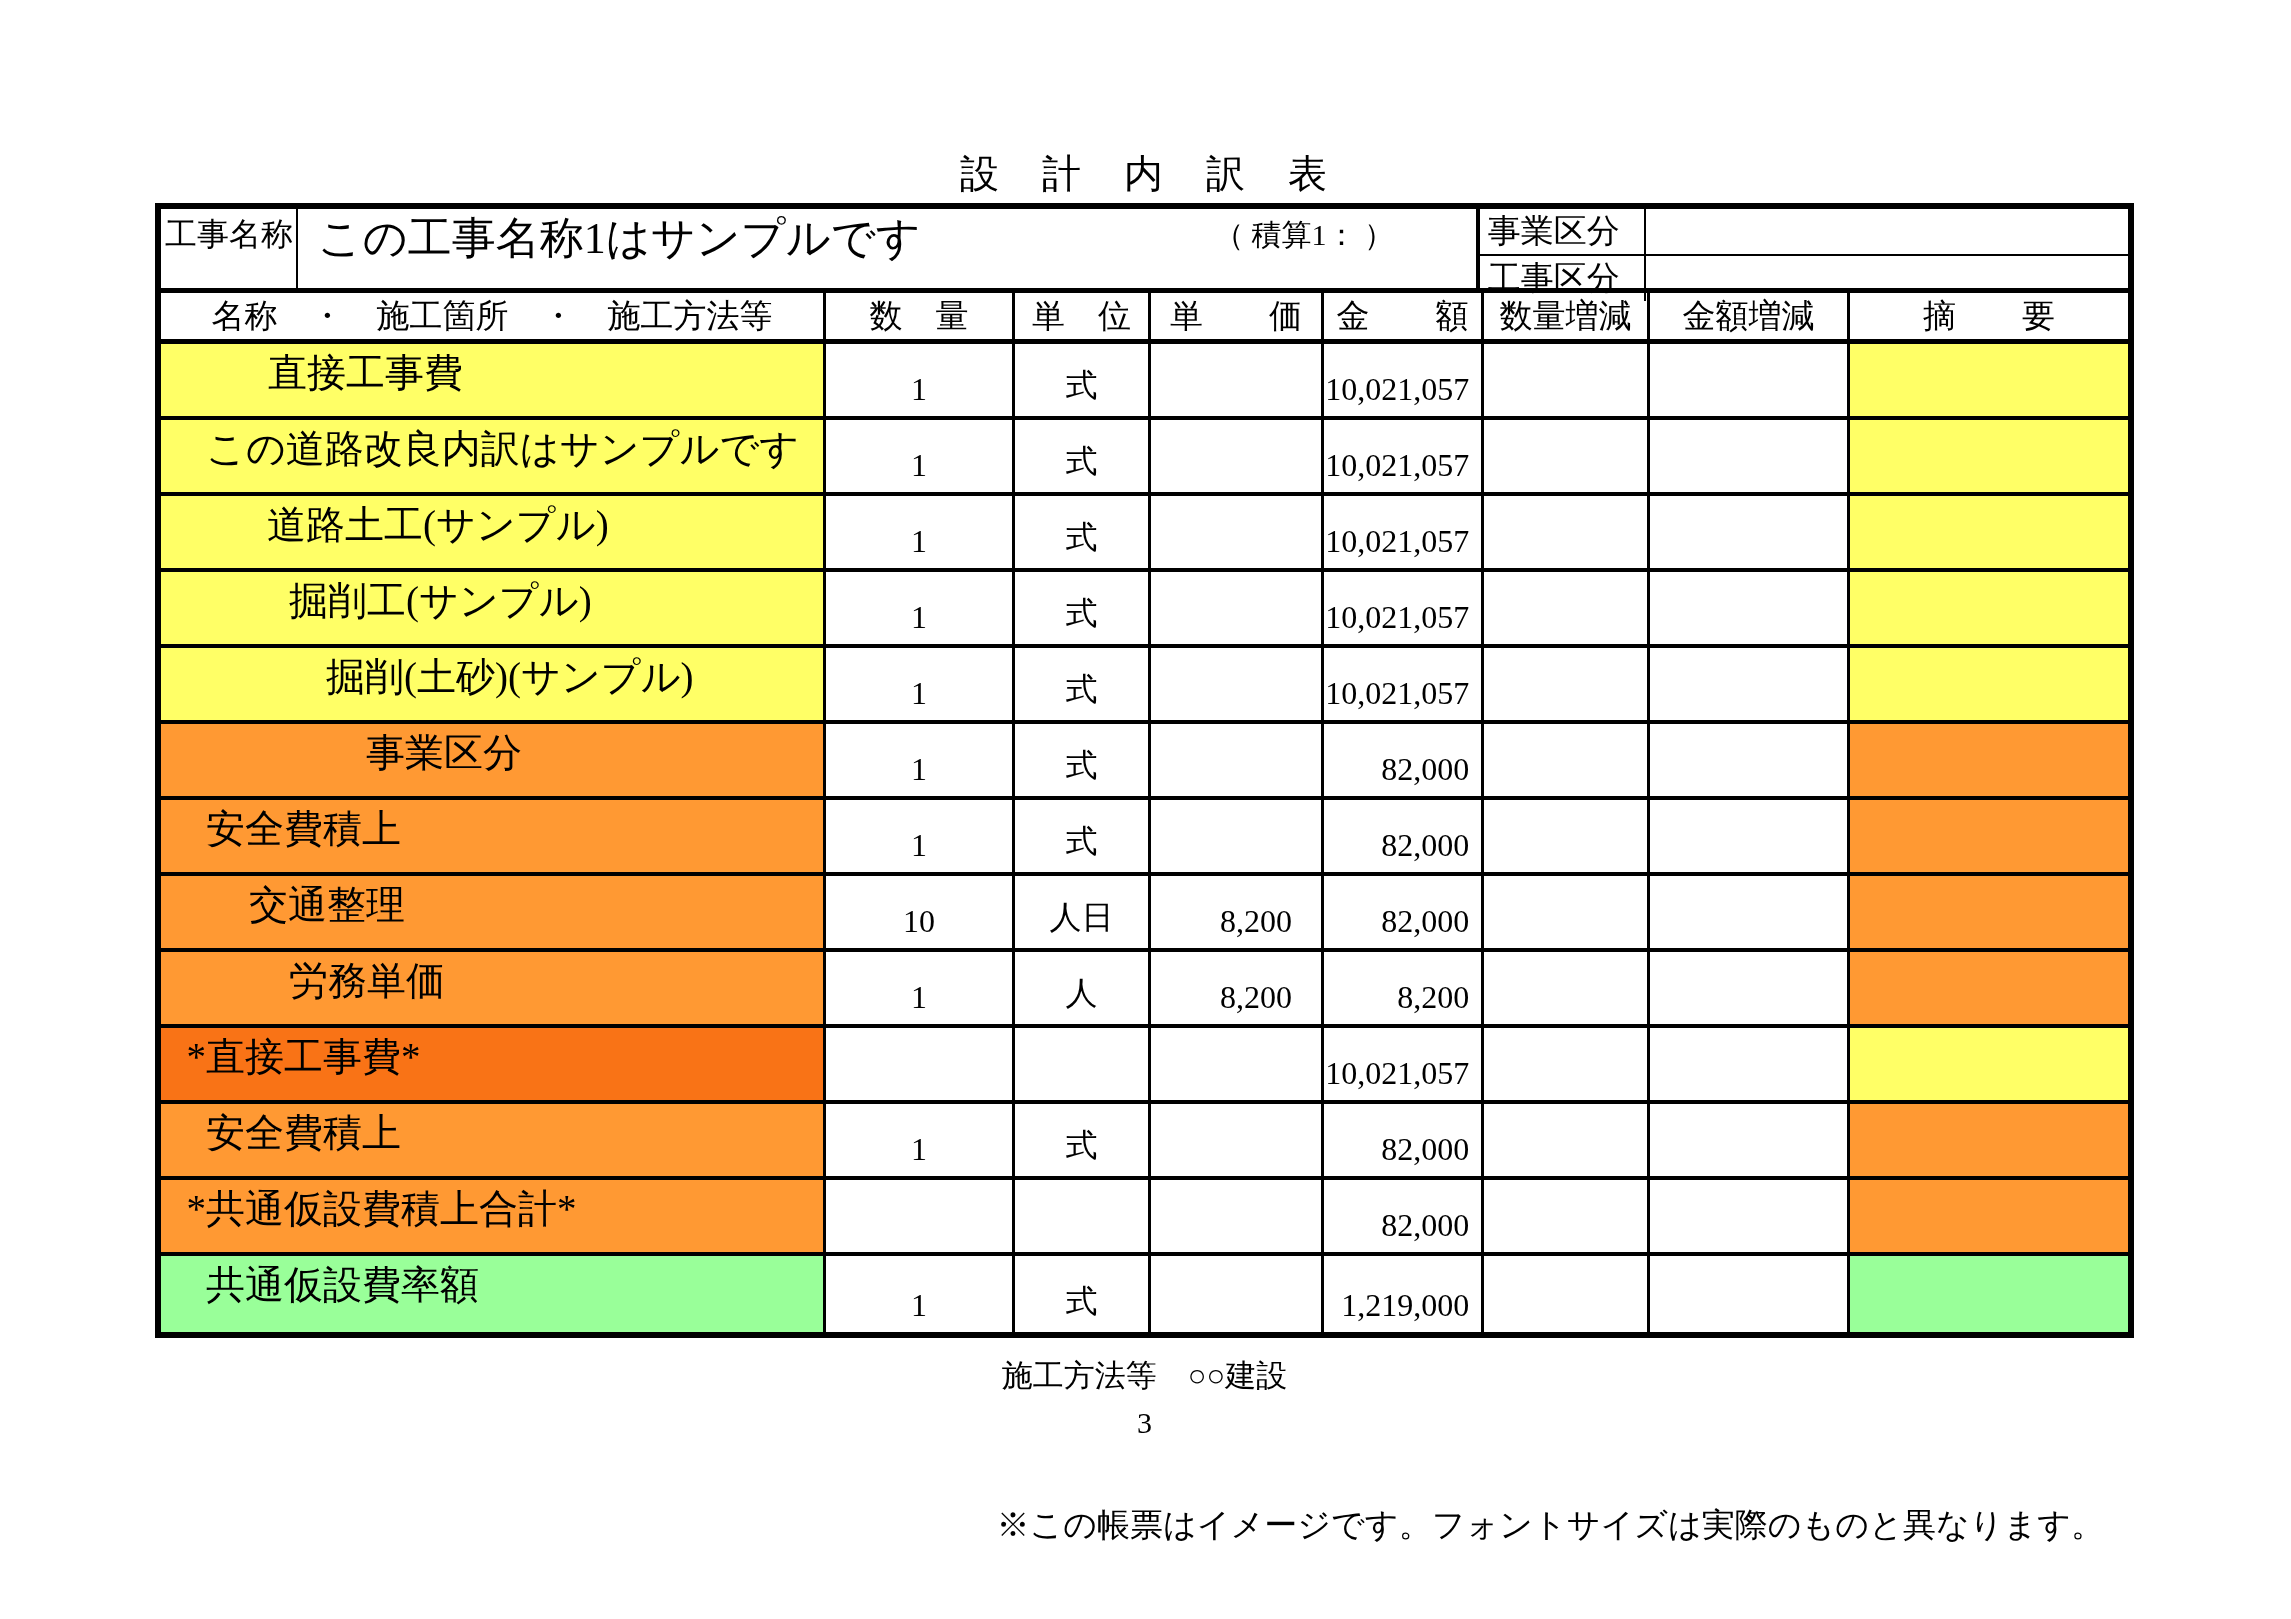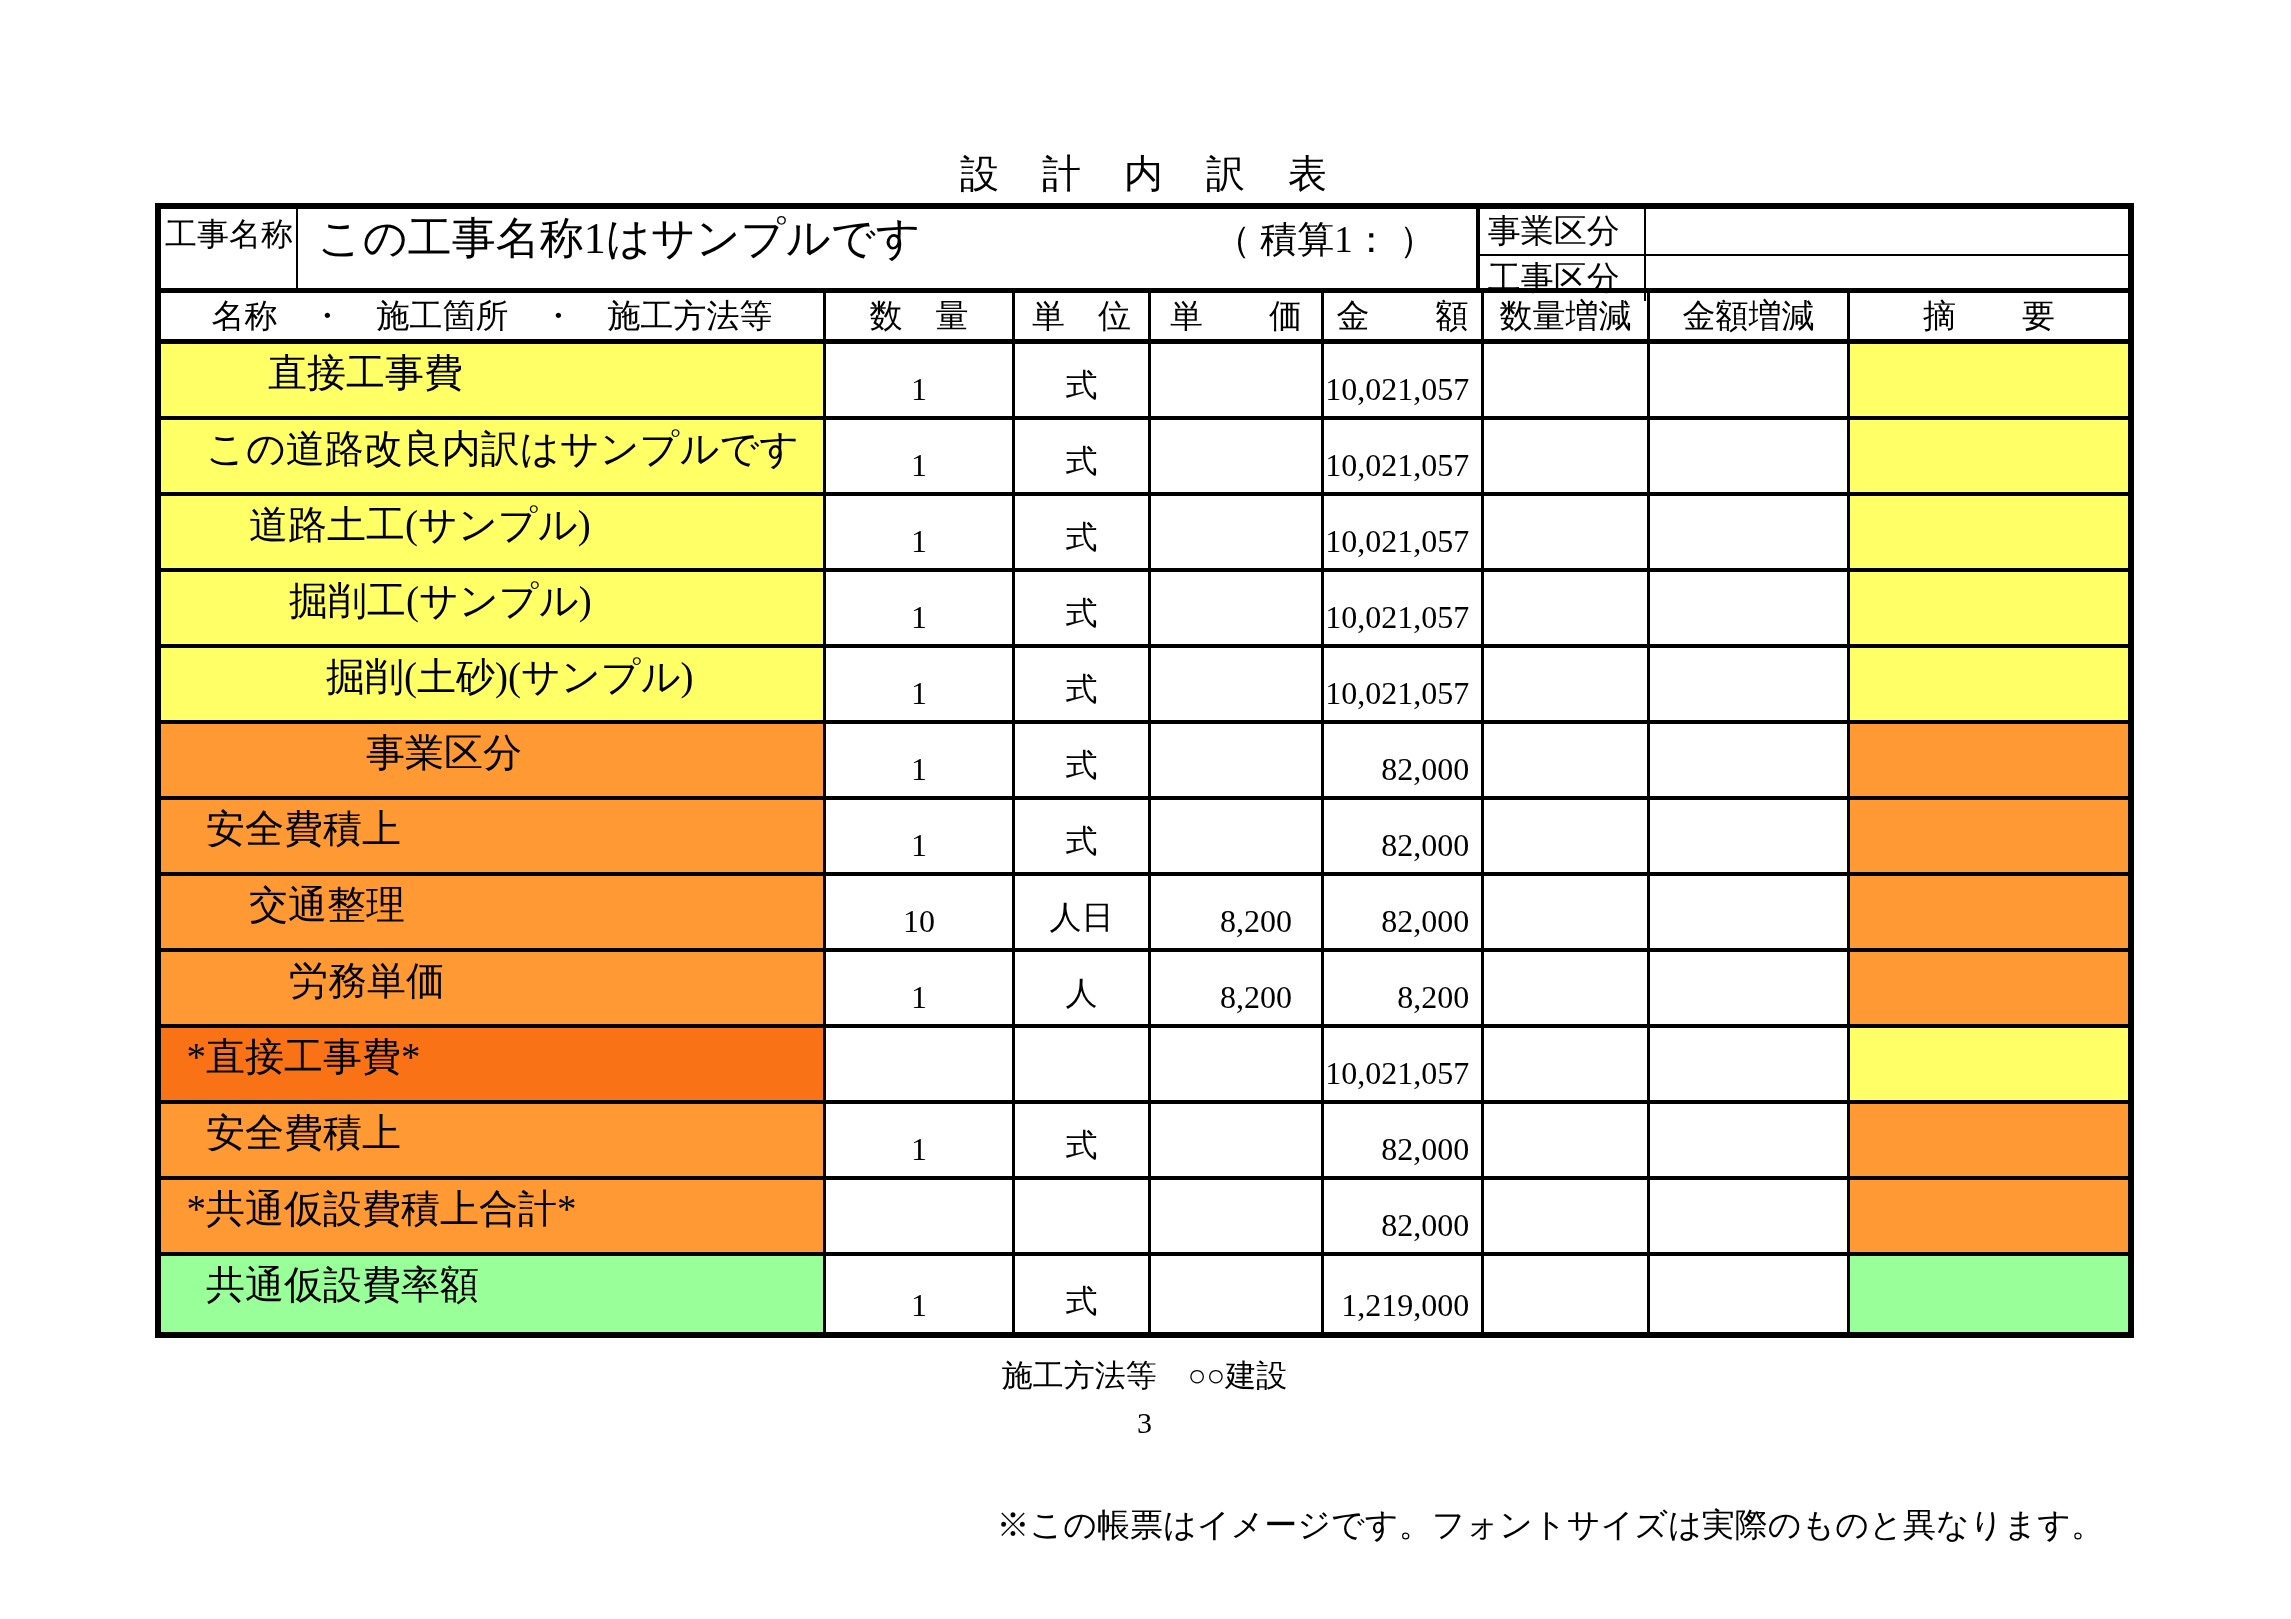--- a/index.html
+++ b/index.html
@@ -11,21 +11,21 @@
            font-size:39px; letter-spacing:2px; }
 
   .table { position:absolute; left:155px; top:203px; width:1979px; border:6.9px solid #000; background:#fff; }
 
   
   .header-box { display:flex; height:84px; border-bottom:5.9px solid #000; }
   .hb-left  { width:1319px; border-right:4.9px solid #000; display:flex; }
   .hb-name-label { width:137px; border-right:2.9px solid #000; font-size:32px; padding:3.9px 2px 0 3.9px; }
   .hb-value-area { flex:1; position:relative; }
   .hb-name-value { position:absolute; left:19.6px; top:0px; font-size:44px; white-space:nowrap; }
-  .hb-estimate   { position:absolute; left:916px; top:5.9px; font-size:37px; white-space:nowrap; }
+  .hb-estimate   { position:absolute; left:916px; top:5.9px; font-size:30px; white-space:nowrap; }
   .hb-right { flex:1; display:flex; flex-direction:column; }
   .hb-row { flex:1; display:flex; }
   .hb-row.first { border-bottom:2.9px solid #000; }
   .hb-cat-label { width:166px; border-right:2.9px solid #000; font-size:33px;
                   display:flex; align-items:center; padding-left:7.8px; white-space:nowrap; }
   .hb-cat-value { flex:1; }
 
   
   .col-headers { display:flex; height:51px; border-bottom:5.9px solid #000; }
   .hcell { display:flex; align-items:center; justify-content:center; font-size:33px; white-space:pre; }
@@ -106,21 +106,21 @@
           <div class="cell col-1 c-label" style="background: rgb(255, 255, 102);"><span style="padding-left: 45px; display: inline-block;">この道路改良内訳はサンプルです</span></div>
           <div class="cell col-2 c-num center">1</div>
           <div class="cell col-3 c-num center">式</div>
           <div class="cell col-4 c-num right c-uprice"></div>
           <div class="cell col-5 c-num right c-amount">10,021,057</div>
           <div class="cell col-6 c-num center"></div>
           <div class="cell col-7 c-num center"></div>
           <div class="cell col-8" style="background: rgb(255, 255, 102);"></div>
         </div>
         <div class="row">
-          <div class="cell col-1 c-label" style="background: rgb(255, 255, 102);"><span style="padding-left: 88px; display: inline-block;">道路土工(サンプル)</span></div>
+          <div class="cell col-1 c-label" style="background: rgb(255, 255, 102); padding-left: 18px;"><span style="padding-left: 88px; display: inline-block;">道路土工(サンプル)</span></div>
           <div class="cell col-2 c-num center">1</div>
           <div class="cell col-3 c-num center">式</div>
           <div class="cell col-4 c-num right c-uprice"></div>
           <div class="cell col-5 c-num right c-amount">10,021,057</div>
           <div class="cell col-6 c-num center"></div>
           <div class="cell col-7 c-num center"></div>
           <div class="cell col-8" style="background: rgb(255, 255, 102);"></div>
         </div>
         <div class="row">
           <div class="cell col-1 c-label" style="background: rgb(255, 255, 102);"><span style="padding-left: 128px; display: inline-block;">掘削工(サンプル)</span></div>

